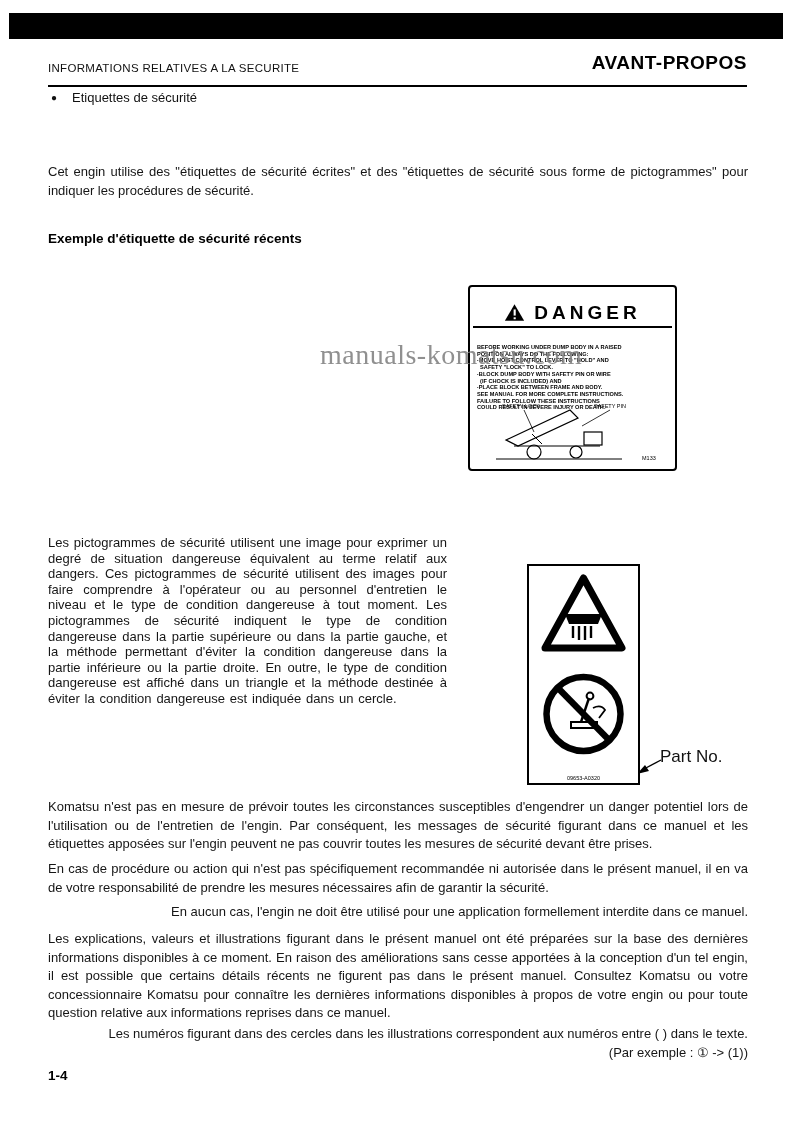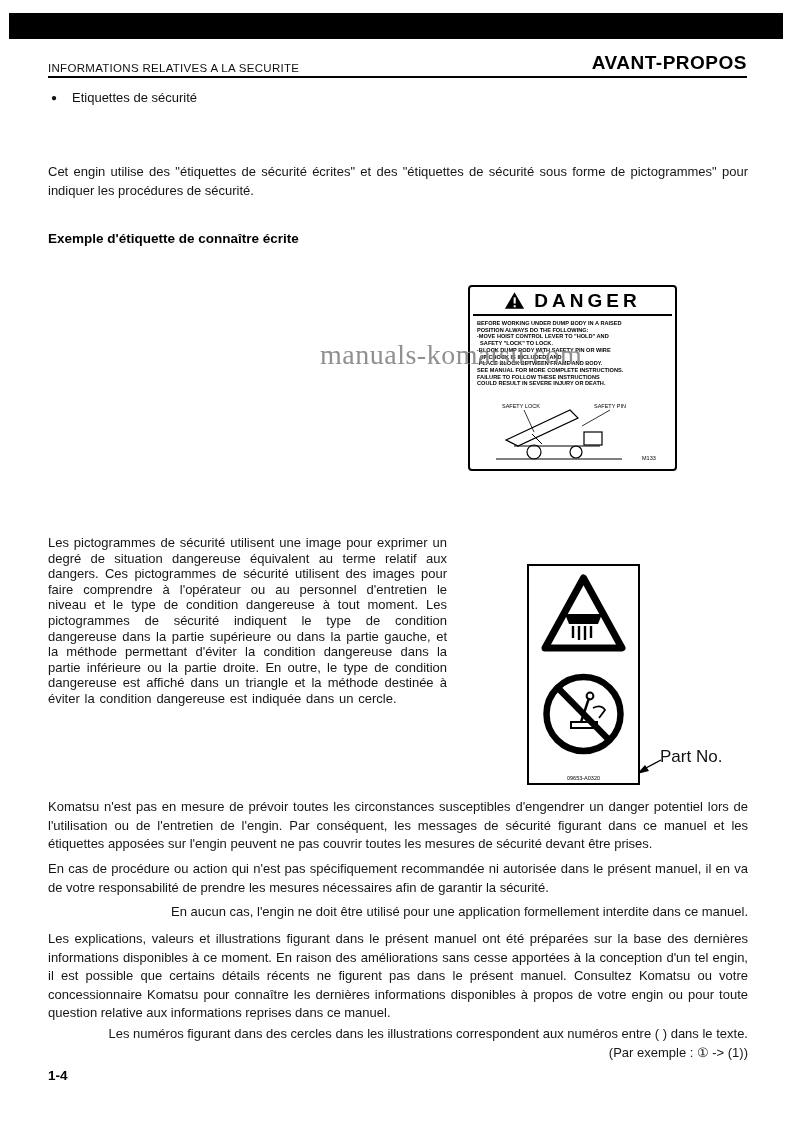--- a/index.html
+++ b/index.html
@@ -5,21 +5,21 @@
   html,body{margin:0;padding:0;background:#ffffff;}
   .page{
     position:relative;width:793px;height:1123px;background:#ffffff;
     font-family:"Liberation Sans",sans-serif;color:#161616;overflow:hidden;
     margin:0 auto;
   }
   .topbar{position:absolute;left:9px;top:13px;width:774px;height:26px;background:#000;}
   .header{
     position:absolute;left:48px;top:44px;width:699px;height:30px;
     border-bottom:2px solid #000;display:flex;justify-content:space-between;align-items:flex-end;
-    padding-bottom:2px;box-sizing:content-box;
+    padding-bottom:11px;box-sizing:content-box;
   }
   .header-left{font-size:11.5px;letter-spacing:.3px;color:#111;}
   .header-right{font-size:19px;font-weight:bold;letter-spacing:.5px;color:#000;text-align:center;}
   .bullet-row{position:absolute;left:51px;top:90px;display:flex;align-items:center;font-size:13px;color:#111;}
   .bullet-dot{width:21px;display:inline-block;}
   .bullet-dot::before{content:"●";font-size:10px;position:relative;top:-1px;}
   .para{position:absolute;left:48px;width:700px;font-size:13px;line-height:18.6px;text-align:justify;color:#161616;}
   .para.single{text-align:right;}
   .heading{position:absolute;left:48px;font-size:13.5px;font-weight:bold;color:#000;}
   .colpara{position:absolute;left:48px;top:535px;width:399px;font-size:13px;line-height:15.6px;
@@ -32,21 +32,21 @@
     font-family:"Liberation Serif",serif;font-size:28px;color:#848484;opacity:.9;
     letter-spacing:.5px;white-space:nowrap;margin-top:36px;
   }
 
   
   .danger-label{
     position:absolute;left:468px;top:285px;width:209px;height:186px;
     border:2px solid #000;border-radius:4px;background:#fff;box-sizing:border-box;z-index:10;
   }
   .danger-header{display:flex;align-items:center;justify-content:center;gap:9px;height:27px;
-    border-bottom:2px solid #000;margin:0 3px;}
+    border-bottom:2px solid #000;margin:12px 3px;}
   .danger-title{font-size:19px;font-weight:bold;letter-spacing:4px;color:#000;}
   .danger-body{padding:4px 7px 0;font-size:5.6px;line-height:6.7px;font-weight:bold;color:#000;}
   .danger-line{white-space:pre;}
   .danger-sketch{position:absolute;left:2px;right:2px;bottom:1px;height:72px;}
 
   
   .picto-label{
     position:absolute;left:527px;top:564px;width:113px;height:221px;
     border:2px solid #000;background:#fff;box-sizing:border-box;z-index:10;
   }
@@ -70,21 +70,21 @@
     <span class="header-right">AVANT-PROPOS</span>
   </div>
 
   <div class="bullet-row">
     <span class="bullet-dot"></span>
     <span>Etiquettes de sécurité</span>
   </div>
 
   <div class="para" style="top:163px">Cet engin utilise des "étiquettes de sécurité écrites" et des "étiquettes de sécurité sous forme de pictogrammes" pour indiquer les procédures de sécurité.</div>
 
-  <div class="heading" style="top:231px">Exemple d'étiquette de connaître écrite</div>
+  <div class="heading" style="top:231px">Exemple d'étiquette de sécurité récents</div>
 
   <div class="danger-label">
     <div class="danger-header">
       <svg width="21" height="19" viewBox="0 0 24 21">
         <path d="M12 1 L23 20 L1 20 Z" fill="#000"></path>
         <rect x="11" y="7" width="2.4" height="7" fill="#fff"></rect>
         <rect x="11" y="16" width="2.4" height="2.2" fill="#fff"></rect>
       </svg>
       <span class="danger-title">DANGER</span>
     </div>

